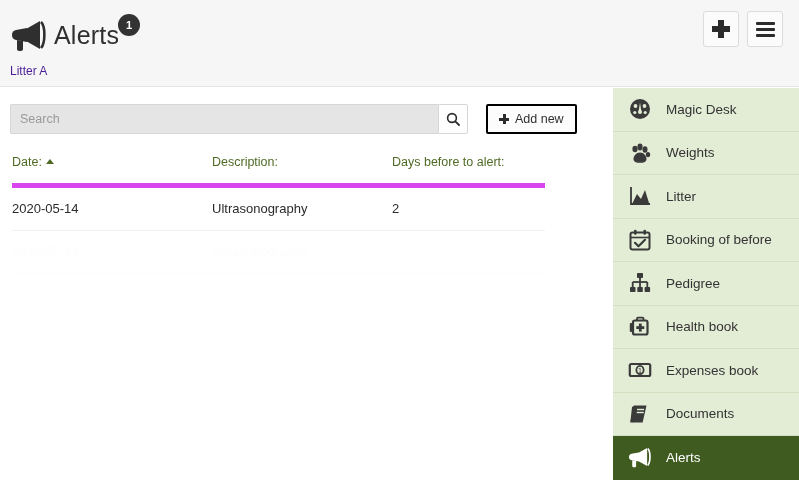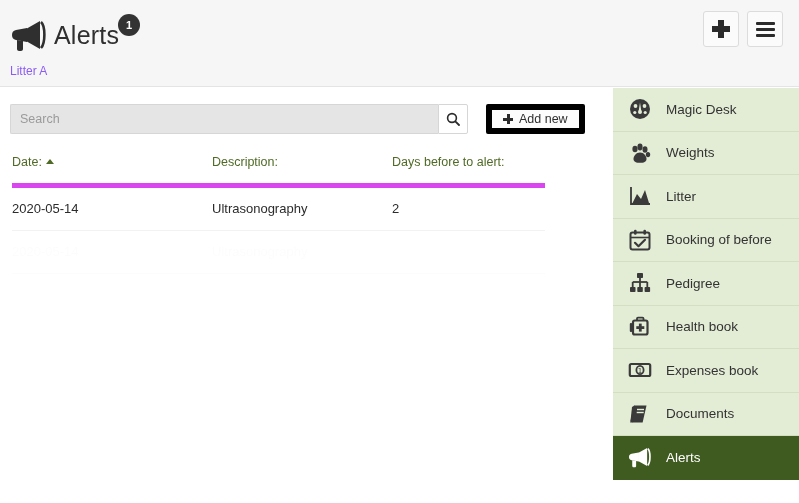--- a/index.html
+++ b/index.html
@@ -28,21 +28,21 @@
     line-height:1;white-space:nowrap;
   }
   .badge{
     width:22px;height:22px;border-radius:50%;background:#333333;
     color:#ffffff;font-size:11px;font-weight:bold;
     display:flex;align-items:center;justify-content:center;
     position:absolute;left:108px;top:0px;
   }
   .subtitle{
     position:absolute;left:10px;top:64px;
-    font-size:12px;color:#8b5cf6;
+    font-size:12px;color:#4c1d95;
   }
   .header-buttons{position:absolute;right:16px;top:11px;display:flex;gap:8px;}
   .hbtn{
     width:36px;height:36px;background:#fbfbfb;
     border:1px solid #dcdcdc;border-radius:3px;
     display:flex;align-items:center;justify-content:center;
     cursor:pointer;box-sizing:border-box;
   }
   .plus-glyph{position:relative;width:18px;height:18px;}
   .plus-glyph:before,.plus-glyph:after{
@@ -73,21 +73,21 @@
   }
   .search-input::placeholder{color:#9a9a9a;}
   .search-btn{
     width:30px;height:30px;box-sizing:border-box;
     border:1px solid #d6d6d6;border-radius:0 2px 2px 0;
     background:#ffffff;display:flex;align-items:center;justify-content:center;
     cursor:pointer;
   }
   .addnew-btn{
     margin-left:18px;height:30px;box-sizing:border-box;
-    border:6px solid #000000;border-radius:2px;background:#fcfcfc;
+    border:2px solid #000000;border-radius:2px;background:#fcfcfc;
     display:flex;align-items:center;gap:6px;padding:0 11px;
     font-size:12.5px;color:#2f2f2f;cursor:pointer;
     font-family:"Liberation Sans", sans-serif;
   }
   .addnew-plus{position:relative;width:10px;height:10px;flex:0 0 auto;}
   .addnew-plus:before,.addnew-plus:after{content:"";position:absolute;background:#2b2b2b;}
   .addnew-plus:before{left:3.5px;top:0;width:3px;height:10px;}
   .addnew-plus:after{left:0;top:3.5px;width:10px;height:3px;}
 
   

